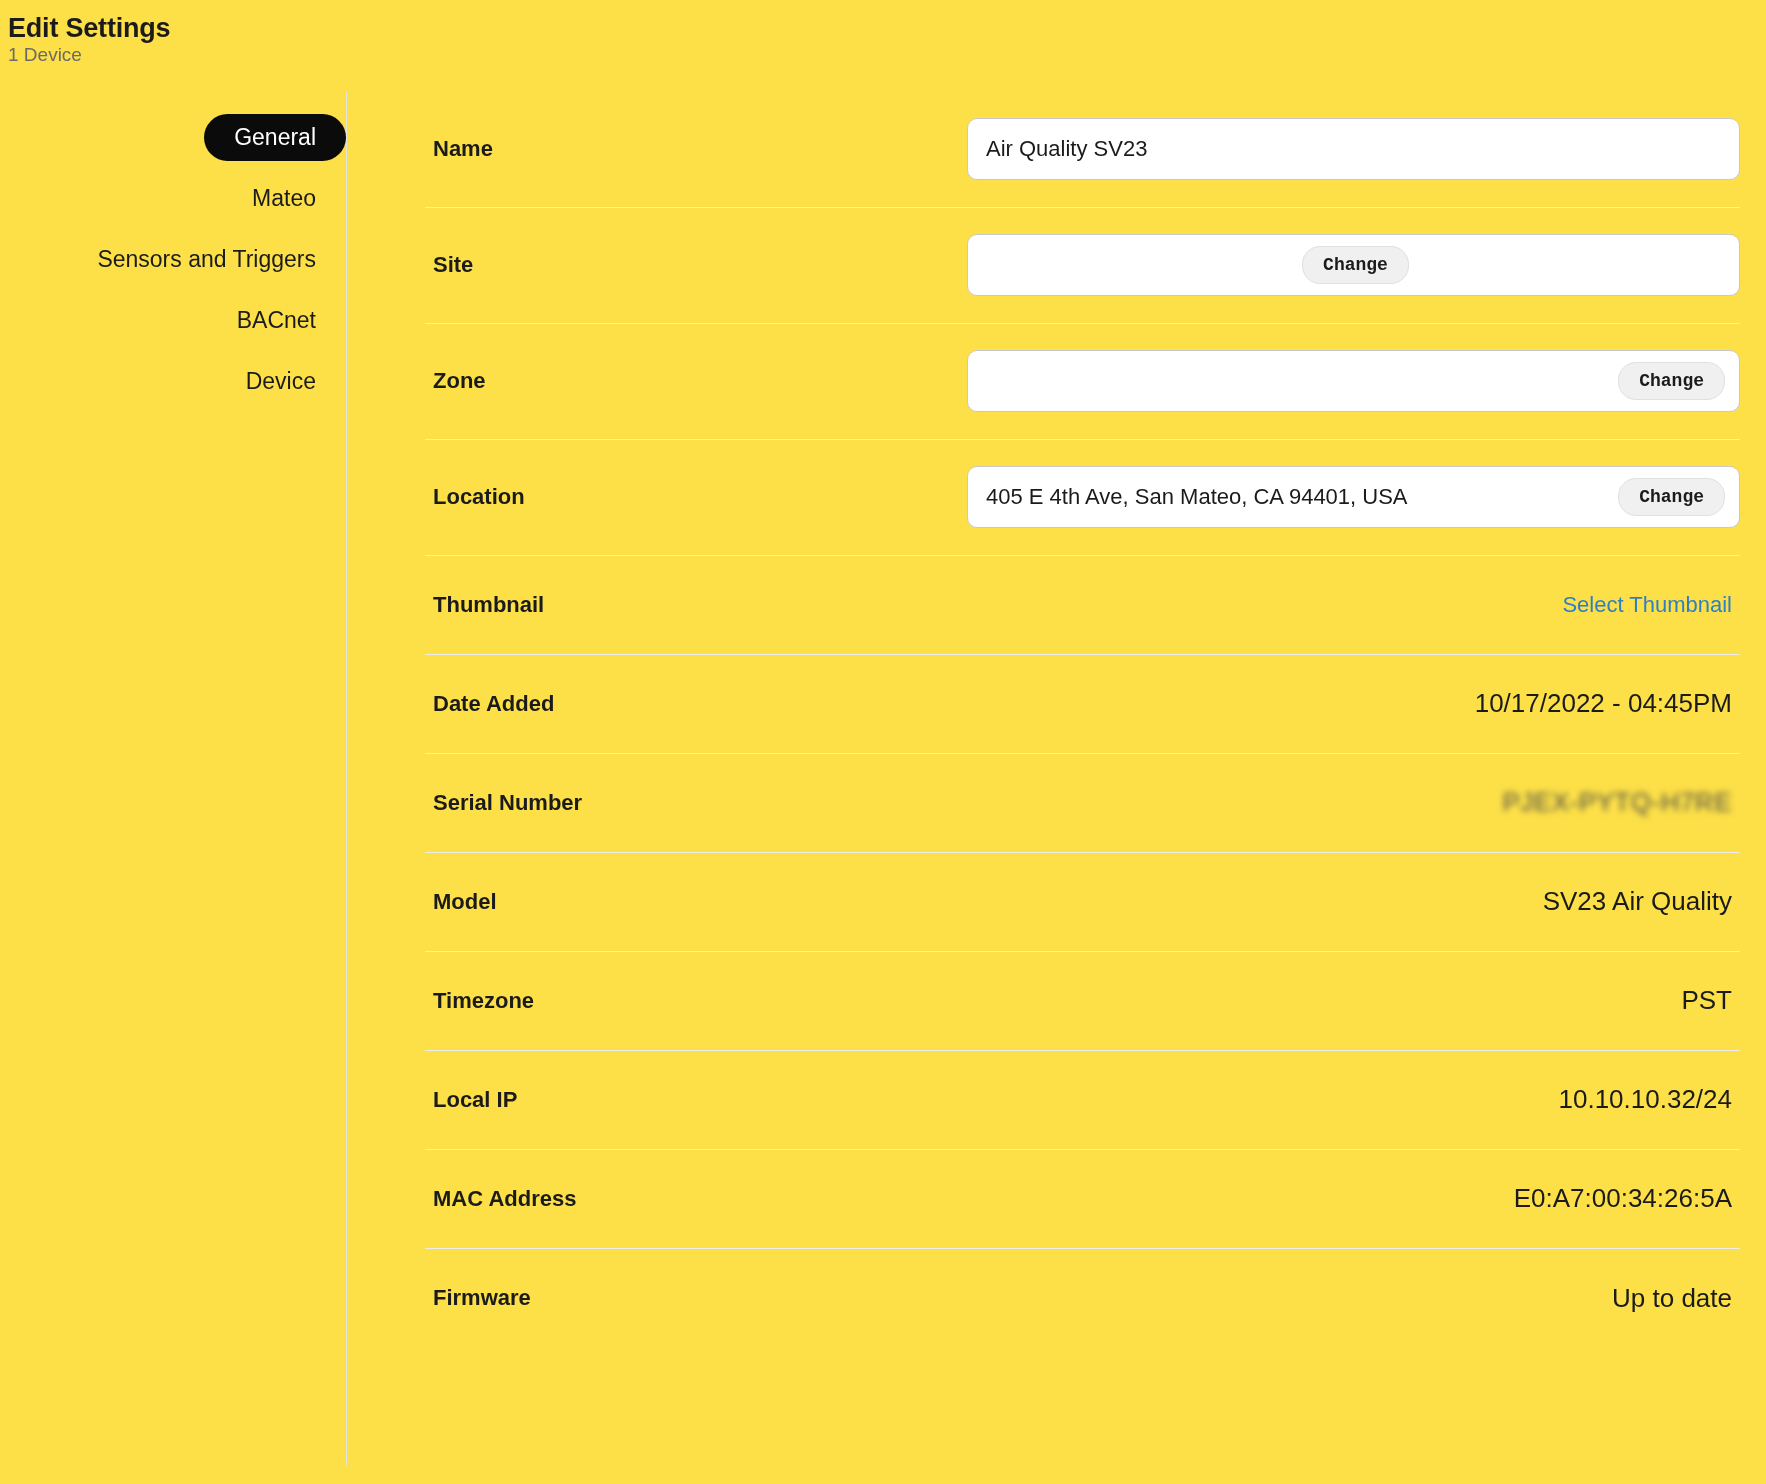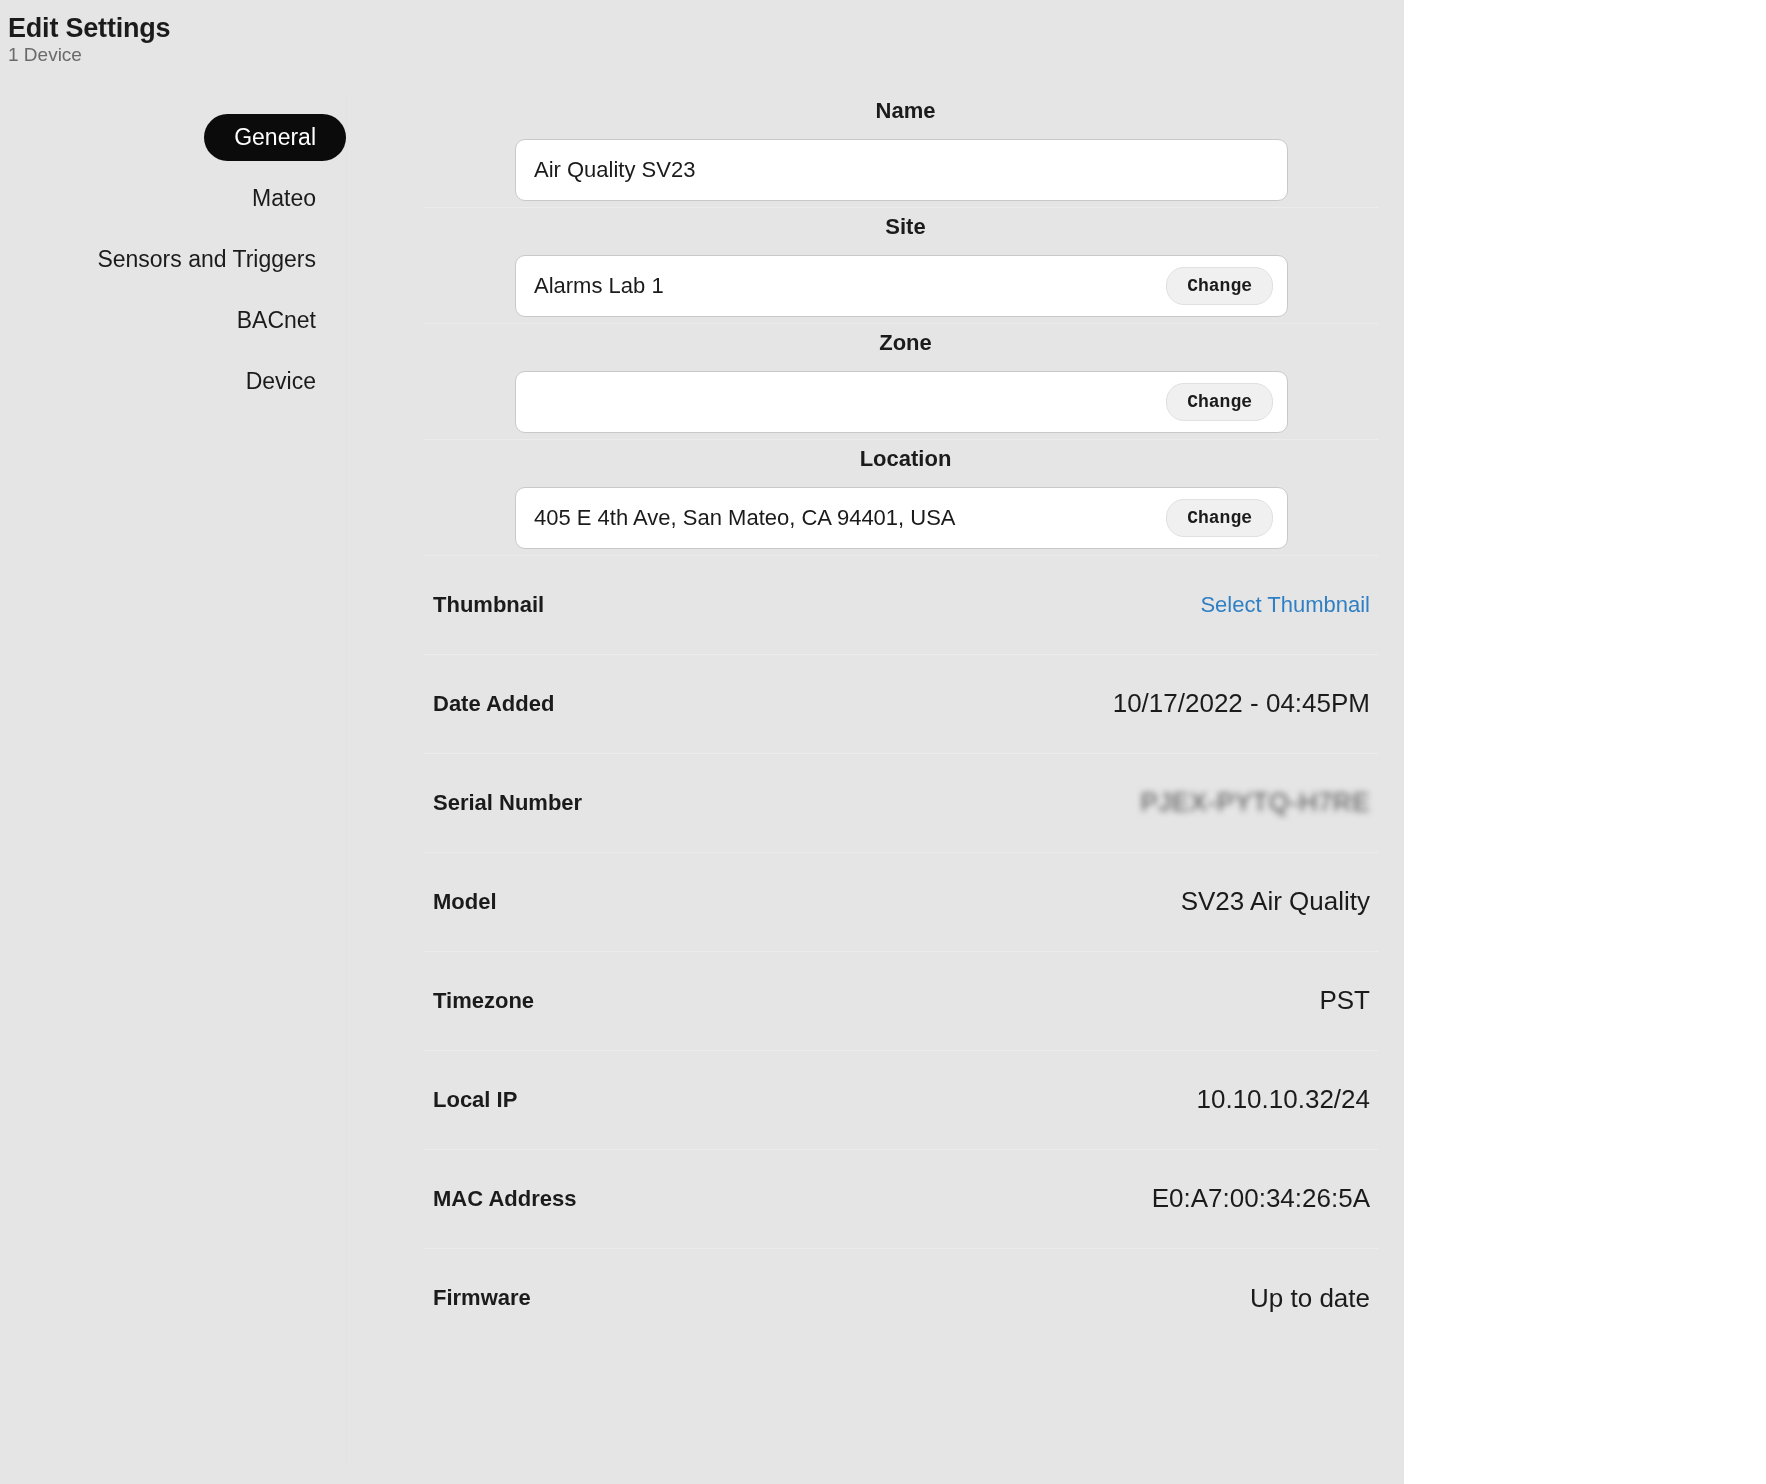--- a/index.html
+++ b/index.html
@@ -5,24 +5,24 @@
   * { box-sizing: border-box; }
   html, body {
     margin: 0;
     padding: 0;
     background: #ffffff;
     font-family: "Liberation Sans", sans-serif;
     color: #1a1a1a;
   }
   #page {
     position: relative;
-    width: 1404px;
+    width: 1766px;
     height: 1484px;
     overflow: hidden;
-    background: #e5e5e5;
+    background: #fde047;
   }
 
   
   .header {
     padding: 14px 0 0 8px;
   }
   .header-title {
     font-size: 27px;
     font-weight: bold;
     color: #1b1b1b;
@@ -74,21 +74,21 @@
 
   
   .row {
     display: flex;
     align-items: center;
     justify-content: space-between;
     border-bottom: 1px solid #ececec;
     min-height: 99px;
     padding: 6px 0;
   }
-  .row.field-row { min-height: 116px; flex-direction: column; }
+  .row.field-row { min-height: 116px; }
   .row:last-child { border-bottom: none; }
   .row-label {
     font-size: 22px;
     font-weight: bold;
     color: #1b1b1b;
     flex: 0 0 auto;
     padding-left: 8px;
   }
   .row-value {
     font-size: 26px;
@@ -167,21 +167,20 @@
       <div class="row field-row">
         <div class="row-label">Name</div>
         <div class="input-box">
           <span class="input-text">Air Quality SV23</span>
         </div>
       </div>
 
       <div class="row field-row">
         <div class="row-label">Site</div>
         <div class="input-box">
-          <span class="input-text">Alarms Lab 1</span>
           <button class="change-btn">Change</button>
         </div>
       </div>
 
       <div class="row field-row">
         <div class="row-label">Zone</div>
         <div class="input-box">
           <span class="input-text empty"></span>
           <button class="change-btn">Change</button>
         </div>

